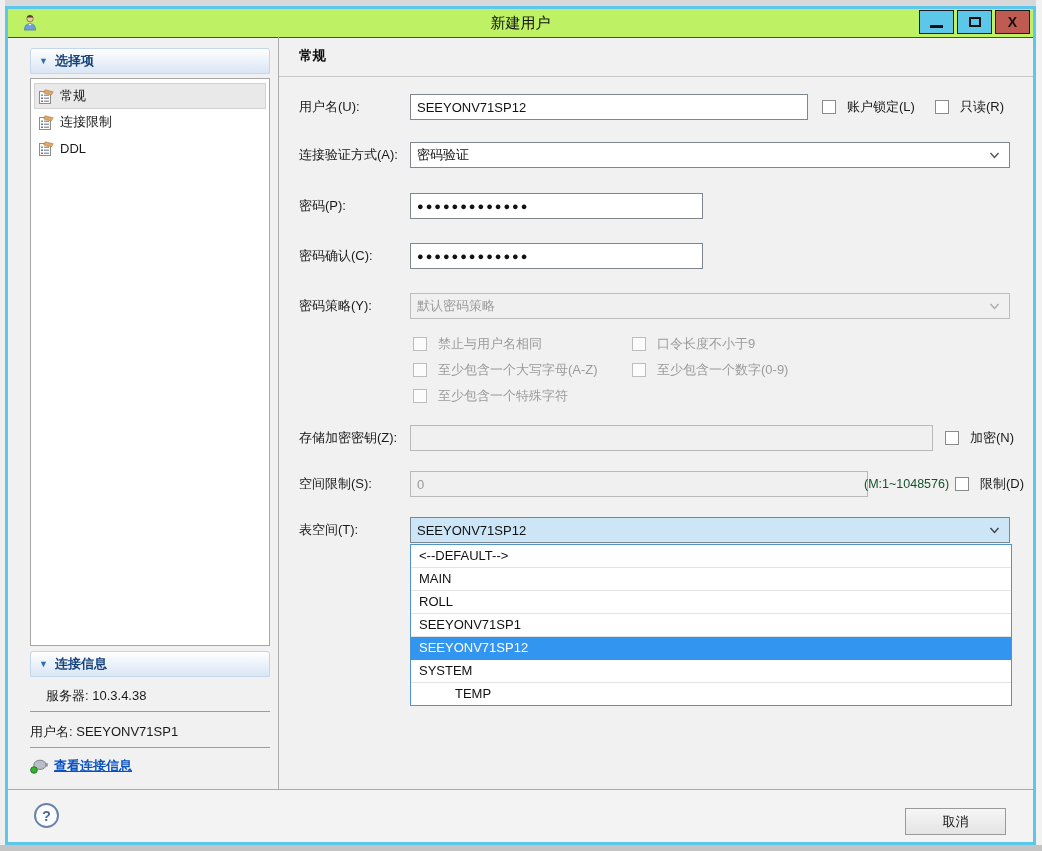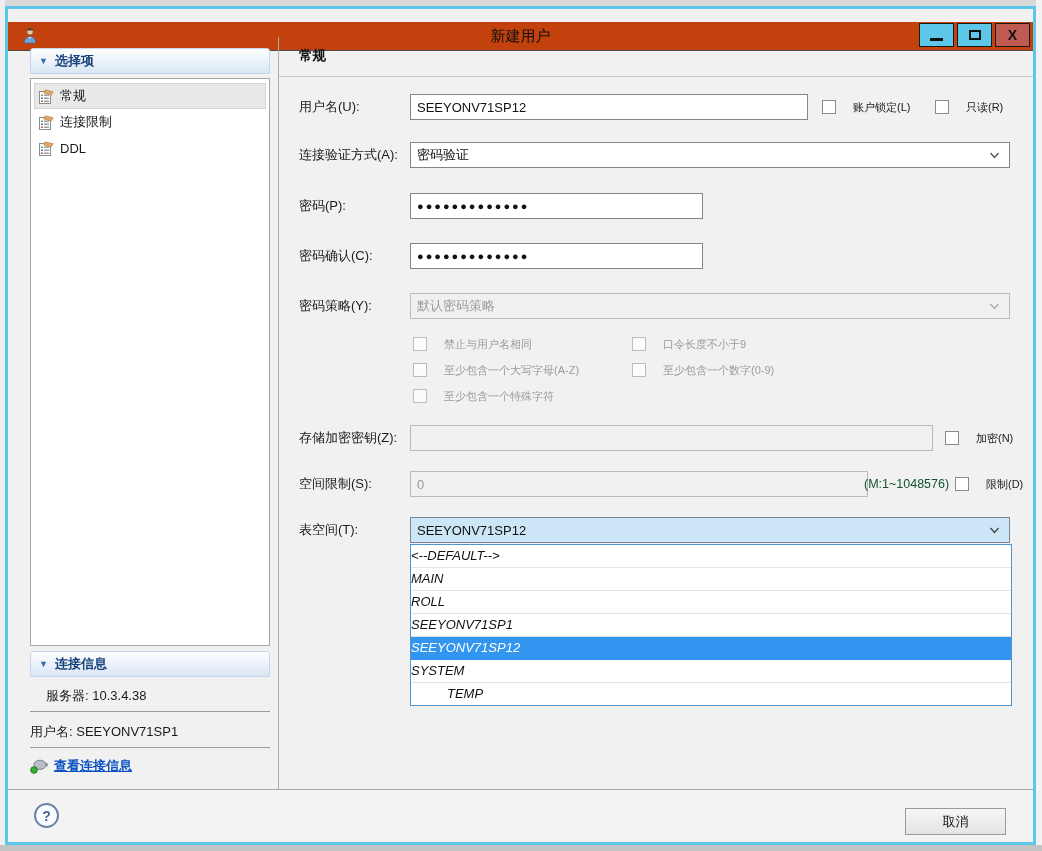--- a/index.html
+++ b/index.html
@@ -8,21 +8,21 @@
 
   .bg-top    { position:absolute; left:0; top:0; width:100%; height:6px; background:#D8D8D8; }
   .bg-left   { position:absolute; left:0; top:0; width:5px; height:100%; background:#EFEFEF; }
   .bg-right  { position:absolute; right:0; top:0; width:6px; height:100%; background:#F2F2F2; }
   .bg-bottom { position:absolute; left:0; bottom:0; width:100%; height:6px; background:#C4C4C4; }
 
   .dialog { position:absolute; left:5px; top:6px; width:1031px; height:839px; box-sizing:border-box;
             border:3px solid #5CC7E8; background:#F1F1F1; }
 
   
-  .titlebar { position:absolute; left:0; top:13px; right:0; height:28px; background:#c2410c;
+  .titlebar { position:absolute; left:0; top:0; right:0; height:28px; background:#bef264;
               border-bottom:1px solid #4A4A4A; }
   .title-text { position:absolute; left:0; right:0; top:5px; text-align:center; font-size:15px; color:#101010; }
   .app-icon { position:absolute; left:13px; top:4px; width:18px; height:19px; }
   .win-btns { position:absolute; right:3px; top:1px; display:flex; gap:3px; }
   .win-btn { width:35px; height:24px; box-sizing:border-box; border:1px solid #1A1A1A; background:#5CC7E8;
              display:flex; align-items:center; justify-content:center; cursor:default; }
   .win-btn.close { background:#C05B51; font-weight:bold; font-size:14px; color:#111; }
   .glyph-min { width:13px; height:3px; background:#111; margin-top:9px; }
   .glyph-max { width:12px; height:10px; border:2px solid #111; box-sizing:border-box; background:transparent; }
 
@@ -57,30 +57,30 @@
   .ctl { position:absolute; left:131px; height:26px; box-sizing:border-box; }
   .txt { box-sizing:border-box; height:26px; border:1px solid #7F868D; background:#FFFFFF;
          font-family:"Liberation Sans",sans-serif; font-size:13px; color:#111; padding:0 6px; }
   .txt.pwd { font-size:11px; letter-spacing:2px; font-weight:bold; }
   .txt.dis { background:#F0F0F0; color:#999999; border-color:#B9B9B9; }
   .combo { box-sizing:border-box; height:26px; border:1px solid #7F868D; background:#FFFFFF;
            display:flex; align-items:center; justify-content:space-between; padding:0 9px 0 6px;
            font-size:13px; color:#111; cursor:default; }
   .combo.dis { background:#F0F0F0; color:#9B9B9B; border-color:#BDBDBD; }
   .combo.focus { background:#CDE6F7; }
-  .cb { position:absolute; display:flex; align-items:center; gap:17px; height:26px; font-size:11px; color:#1A1A1A; }
+  .cb { position:absolute; display:flex; align-items:center; gap:11px; height:26px; font-size:13px; color:#1A1A1A; }
   .cb .box { width:14px; height:14px; box-sizing:border-box; border:1px solid #8A8A8A; background:#fff; flex:none; }
   .cb.dis { color:#9B9B9B; }
   .cb.dis .box { border-color:#BDBDBD; background:#FCFCFC; }
   .hint { position:absolute; left:585px; height:26px; line-height:26px; font-size:12.5px; color:#14532d; }
 
   .ddl { position:absolute; left:131px; top:507px; width:602px; box-sizing:border-box;
          background:#fff; border:1px solid #4F94CD; }
-  .opt { height:22px; line-height:21px; padding-left:0; font-size:13px; color:#111;
-         border-bottom:1px solid #E3E3E3; cursor:default;font-style:italic; }
+  .opt { height:22px; line-height:21px; padding-left:8px; font-size:13px; color:#111;
+         border-bottom:1px solid #E3E3E3; cursor:default; }
   .opt:last-child { border-bottom:none;margin-left:36px; }
   .opt.selected { background:#3296F0; color:#FFFFFF; border-bottom-color:#3296F0; }
 
   
   .footer { position:absolute; left:0; right:0; bottom:0; height:52px; background:#F3F3F3;
             border-top:1px solid #A9A9A9; }
   .help { position:absolute; left:26px; top:13px; width:25px; height:25px; box-sizing:border-box;
           border:2px solid #6B82A8; border-radius:50%; background:#FAFCFF; color:#4A6690;
           display:flex; align-items:center; justify-content:center; font-size:14px; font-weight:bold; cursor:pointer; }
   .btn { position:absolute; top:18px; width:101px; height:27px; box-sizing:border-box;

